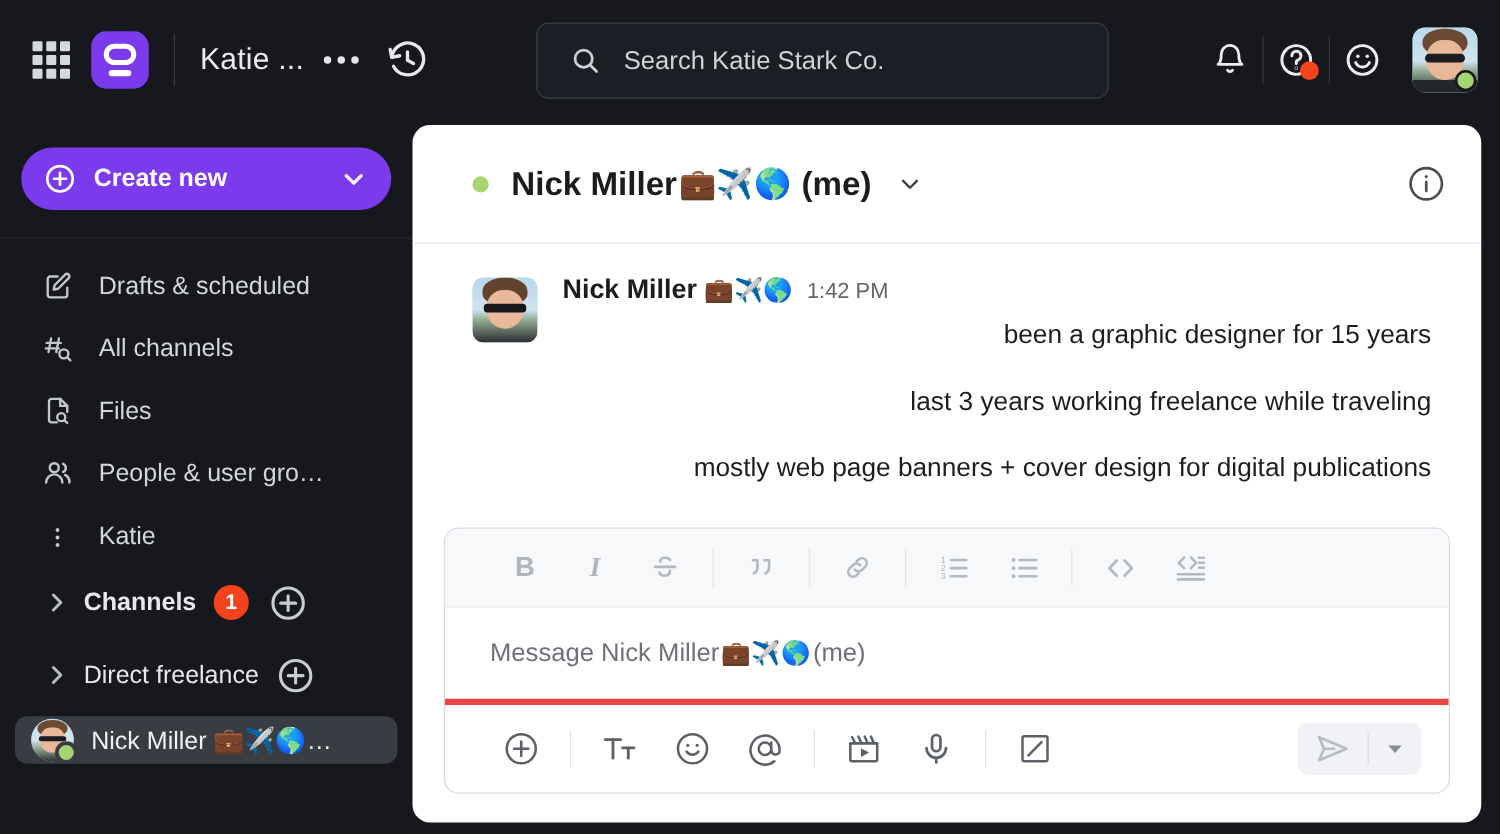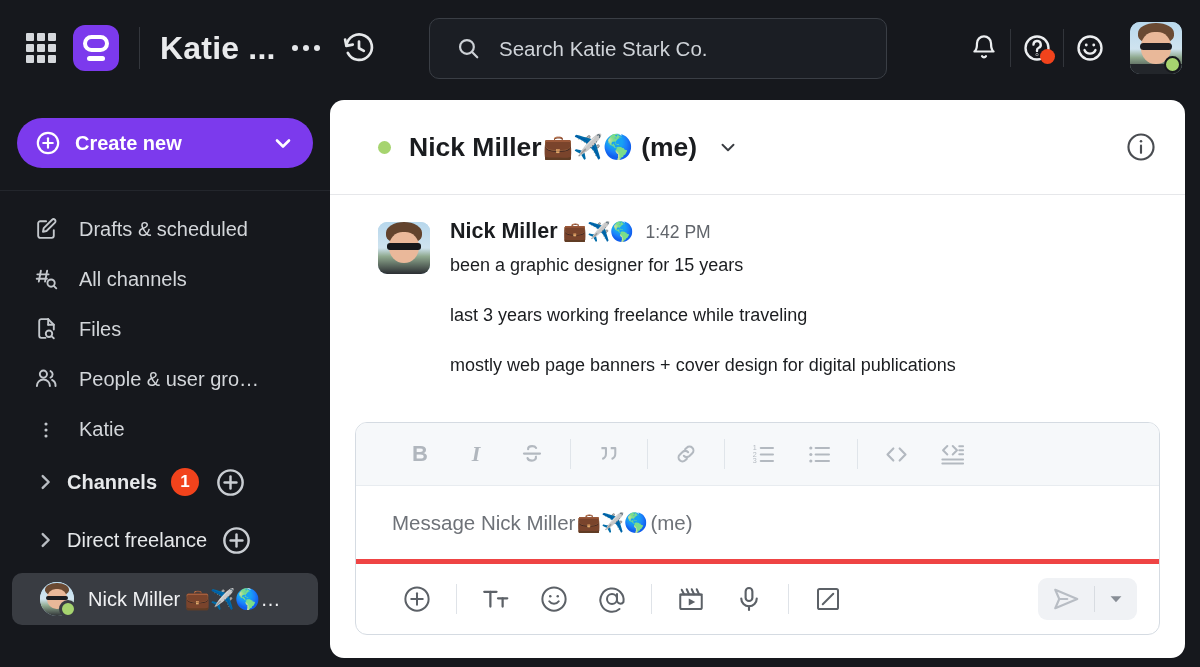--- a/index.html
+++ b/index.html
@@ -32,21 +32,21 @@
   }
   .ws-logo .bubble {
     width: 26px; height: 17px; border: 4px solid #ffffff; border-radius: 9px;
     background: transparent;
   }
   .ws-logo .bar { width: 18px; height: 5px; background: #ffffff; border-radius: 3px; }
 
   .vdiv { width: 1px; height: 42px; background: #34373d; margin: 0 20px; }
 
   .ws-name {
-    color: #e9eaec; font-size: 32px; font-weight: bold; letter-spacing: .2px;
+    color: #e9eaec; font-size: 24px; font-weight: normal; letter-spacing: .2px;
     white-space: nowrap;
   }
   .dots-btn {
     margin-left: 16px; display: flex; align-items: center; gap: 5px; height: 30px;
   }
   .dots-btn i { width: 6px; height: 6px; border-radius: 50%; background: #e4e6e9; display: block; }
 
   .history-btn { margin-left: 22px; width: 34px; height: 34px; color: #e6e8ea; }
   .history-btn svg { display: block; }
 
@@ -117,22 +117,22 @@
   .section-row .stitle.bold { font-weight: bold; }
   .section-row .count {
     margin-left: 14px; min-width: 28px; height: 28px; border-radius: 14px; background: #f2431c;
     color: #fff; font-size: 17px; font-weight: bold;
     display: flex; align-items: center; justify-content: center; padding: 0 7px;
   }
   .section-row .addbtn { margin-left: 16px; display: flex; color: #c9cdd2; }
   .section-row.dm .addbtn { margin-left: 14px; }
 
   .dm-row {
-    margin: 4px 12px 0 12px; height: 52px; border-radius: 10px; background: #393c42;
-    display: flex; align-items: center; padding-left: 28px; gap: 14px; cursor: pointer;
+    margin: 4px 12px 0 12px; height: 38px; border-radius: 10px; background: #393c42;
+    display: flex; align-items: center; padding-left: 13px; gap: 14px; cursor: pointer;
   }
   .dm-ava {
     width: 34px; height: 34px; border-radius: 50%; position: relative; overflow: visible;
   }
   .dm-ava .inner { position: absolute; inset: 0; border-radius: 50%; overflow: hidden; background: #bcd9ea; }
   .dm-ava .sky { position: absolute; inset: 0; background: linear-gradient(#bcdcef 0%, #d3e6f1 50%, #8fa98f 70%, #2e3135 100%); }
   .dm-ava .hair { position: absolute; left: 16%; top: 2%; width: 68%; height: 40%; background: #6a4a33; border-radius: 50% 50% 42% 42%; }
   .dm-ava .face { position: absolute; left: 22%; top: 20%; width: 56%; height: 58%; background: #e9b899; border-radius: 46% 46% 50% 50%; }
   .dm-ava .glasses { position: absolute; left: 19%; top: 40%; width: 62%; height: 13%; background: #1b1d22; border-radius: 3px; }
   .dm-ava .pres {
@@ -153,36 +153,36 @@
   }
   .pres-dot-sm { width: 13px; height: 13px; border-radius: 50%; background: #a6d46f; }
   .panel-title {
     font-size: 26.5px; font-weight: bold; color: #1a1c1f; margin-left: 18px;
     white-space: nowrap; display: flex; align-items: center; gap: 2px;
   }
   .panel-title .emo { font-size: 24px; }
   .head-caret { margin-left: 20px; display: flex; color: #3a3d42; }
   .info-btn { margin-left: auto; display: flex; color: #4a4d52; }
 
-  .msg-area { padding: 24px 0 0 0; }
+  .msg-area { padding: 24px 0 0 0; text-align: right; }
   .msg { display: flex; padding-left: 48px; padding-right: 40px; }
   .msg-ava {
     width: 52px; height: 52px; border-radius: 9px; position: relative; overflow: hidden;
     flex: 0 0 52px; background: #bcd9ea; margin-top: 3px;
   }
   .msg-ava .sky { position: absolute; inset: 0; background: linear-gradient(#b7d7ec 0%, #cfe3ef 50%, #8fa98f 66%, #2b2e32 100%); }
   .msg-ava .hair { position: absolute; left: 15%; top: 0%; width: 70%; height: 42%; background: #63432d; border-radius: 50% 50% 42% 42%; }
   .msg-ava .face { position: absolute; left: 21%; top: 19%; width: 58%; height: 60%; background: #eab89a; border-radius: 46% 46% 50% 50%; }
   .msg-ava .glasses { position: absolute; left: 17%; top: 40%; width: 66%; height: 13%; background: #15171b; border-radius: 3px; }
   .msg-body { margin-left: 20px; flex: 1; }
   .msg-meta { display: flex; align-items: baseline; gap: 0; }
   .msg-author { font-size: 21.5px; font-weight: bold; color: #1a1c1f; white-space: nowrap; }
   .msg-author .emo { font-size: 19px; }
   .msg-time { font-size: 17.5px; color: #61656b; margin-left: 11px; }
-  .msg-line { font-size: 18px; color: #1b1d20; line-height: 1.22; margin-top: 11px; }
+  .msg-line { font-size: 21px; color: #1b1d20; line-height: 1.22; margin-top: 11px; }
   .msg-line.gap { margin-top: 28px; }
 
   
   .composer {
     position: absolute; left: 25px; right: 25px; top: 322px; height: 213px;
     border: 1px solid #d5dbe2; border-radius: 12px; background: #ffffff;
     overflow: hidden;
   }
   .fmt-bar {
     height: 63px; background: #f6f8fa; border-bottom: 1px solid #e8ecf0;

